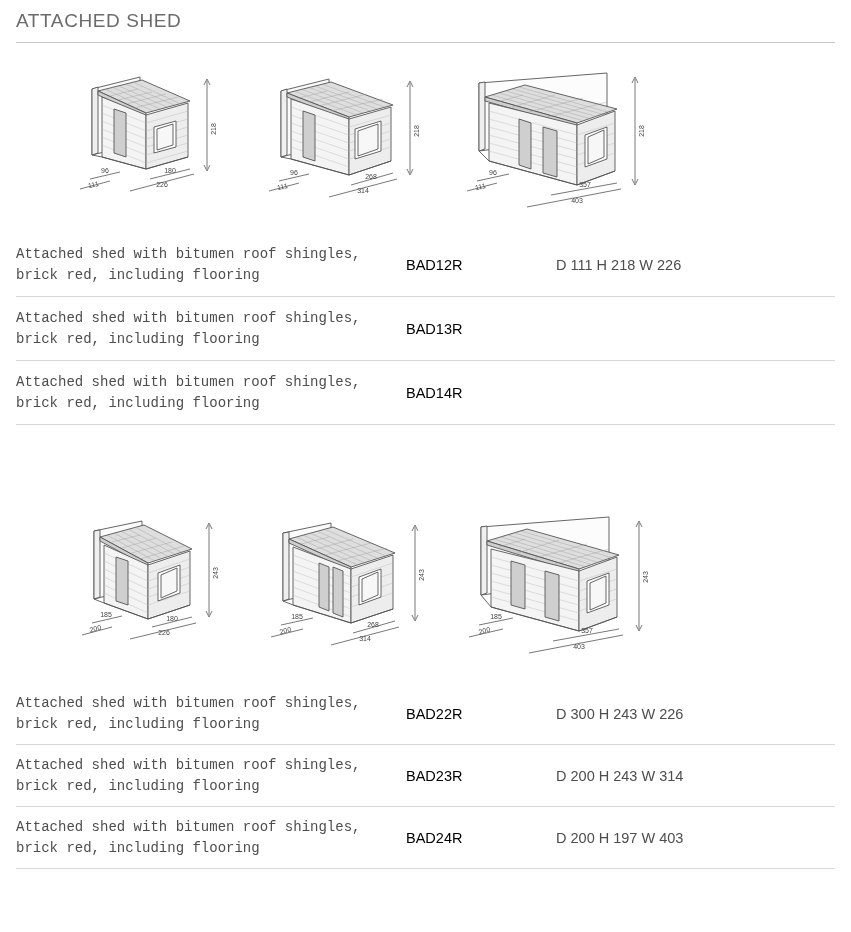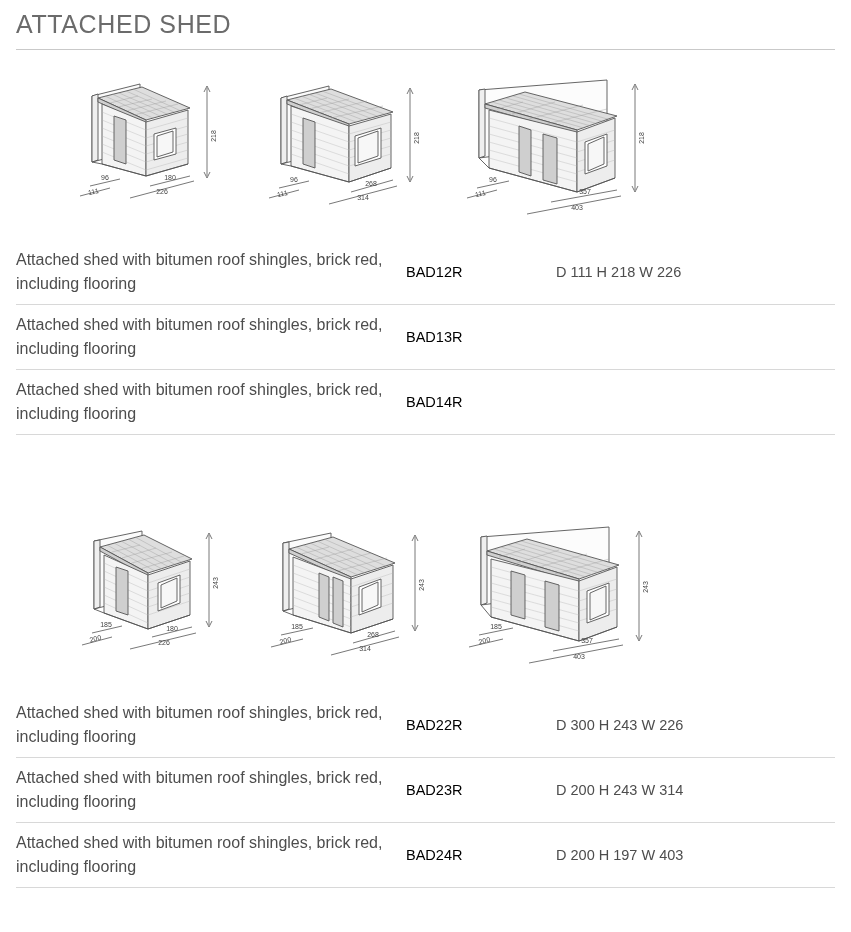--- a/index.html
+++ b/index.html
@@ -15,21 +15,21 @@
     color: #4d4d4d;
     overflow: hidden;
   }
   .page {
     width: 851px;
     height: 932px;
     padding: 0 16px;
     position: relative;
   }
   .page-title {
-    font-size: 25px;
+    font-size: 19px;
     letter-spacing: 0.6px;
     color: #6b6b6b;
     font-weight: 400;
     padding-top: 10px;
     padding-bottom: 10px;
   }
   .title-rule {
     border-bottom: 1px solid #c9c9c9;
     margin-bottom: 18px;
   }
@@ -59,23 +59,24 @@
   .spec-row {
     display: flex;
     align-items: center;
     border-bottom: 1px solid #d8d8d8;
     min-height: 64px;
     padding: 8px 0;
   }
   .spec-row.last { border-bottom: 1px solid #d8d8d8; }
   .spec-desc {
     width: 390px;
-    font-size: 16px;
+    font-size: 14px;
     line-height: 1.5;
     color: #4d4d4d;
+    font-family: Liberation Mono, monospace;
   }
   .spec-code {
     width: 150px;
     font-size: 14.5px;
     color: #000000;
   }
   .spec-dims {
     flex: 1;
     font-size: 14.5px;
     color: #4d4d4d;

